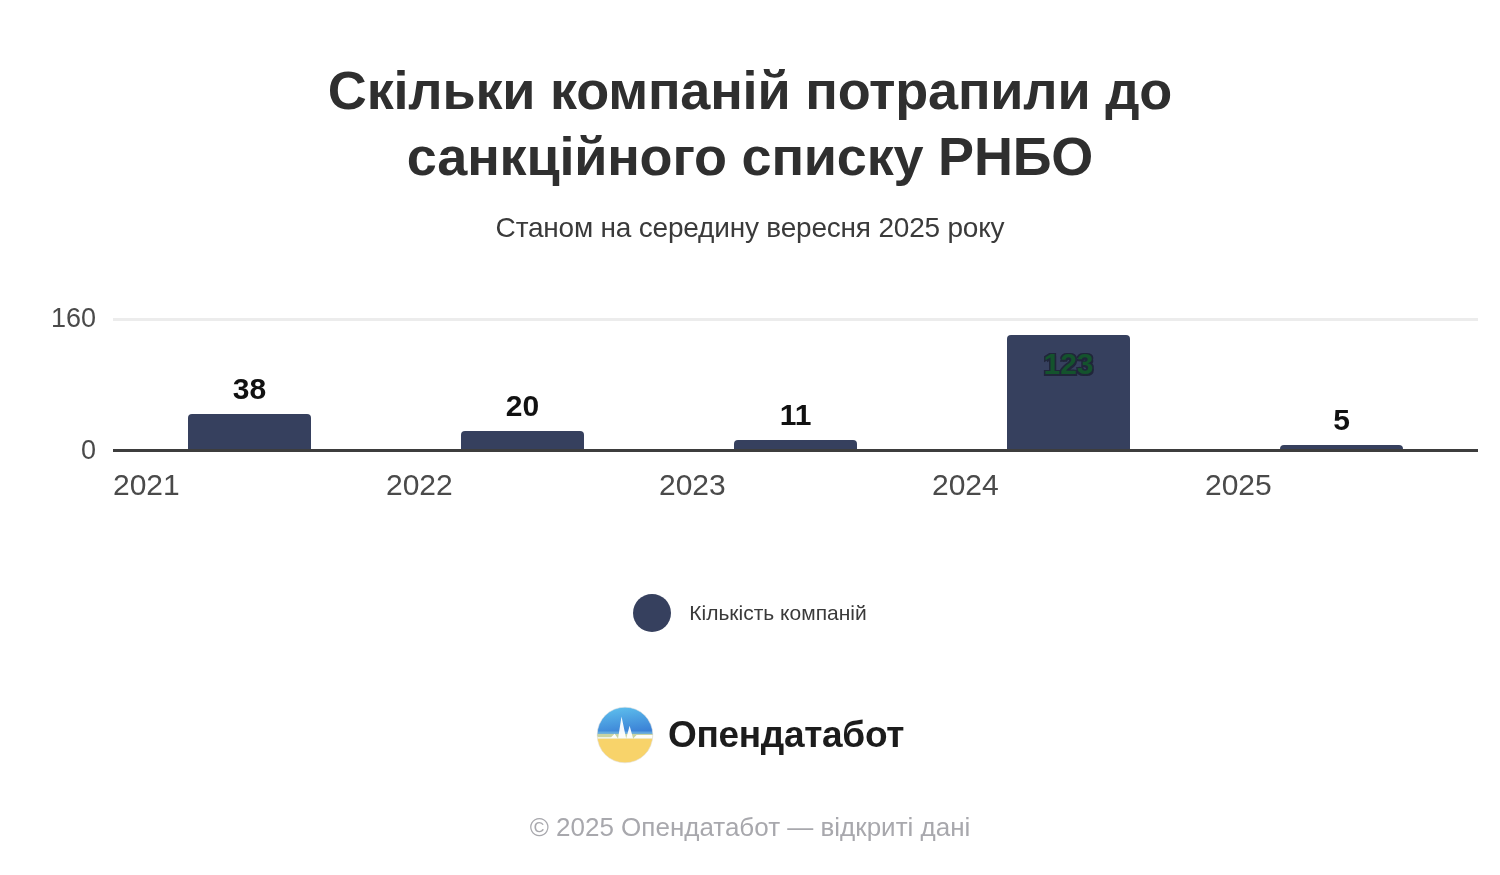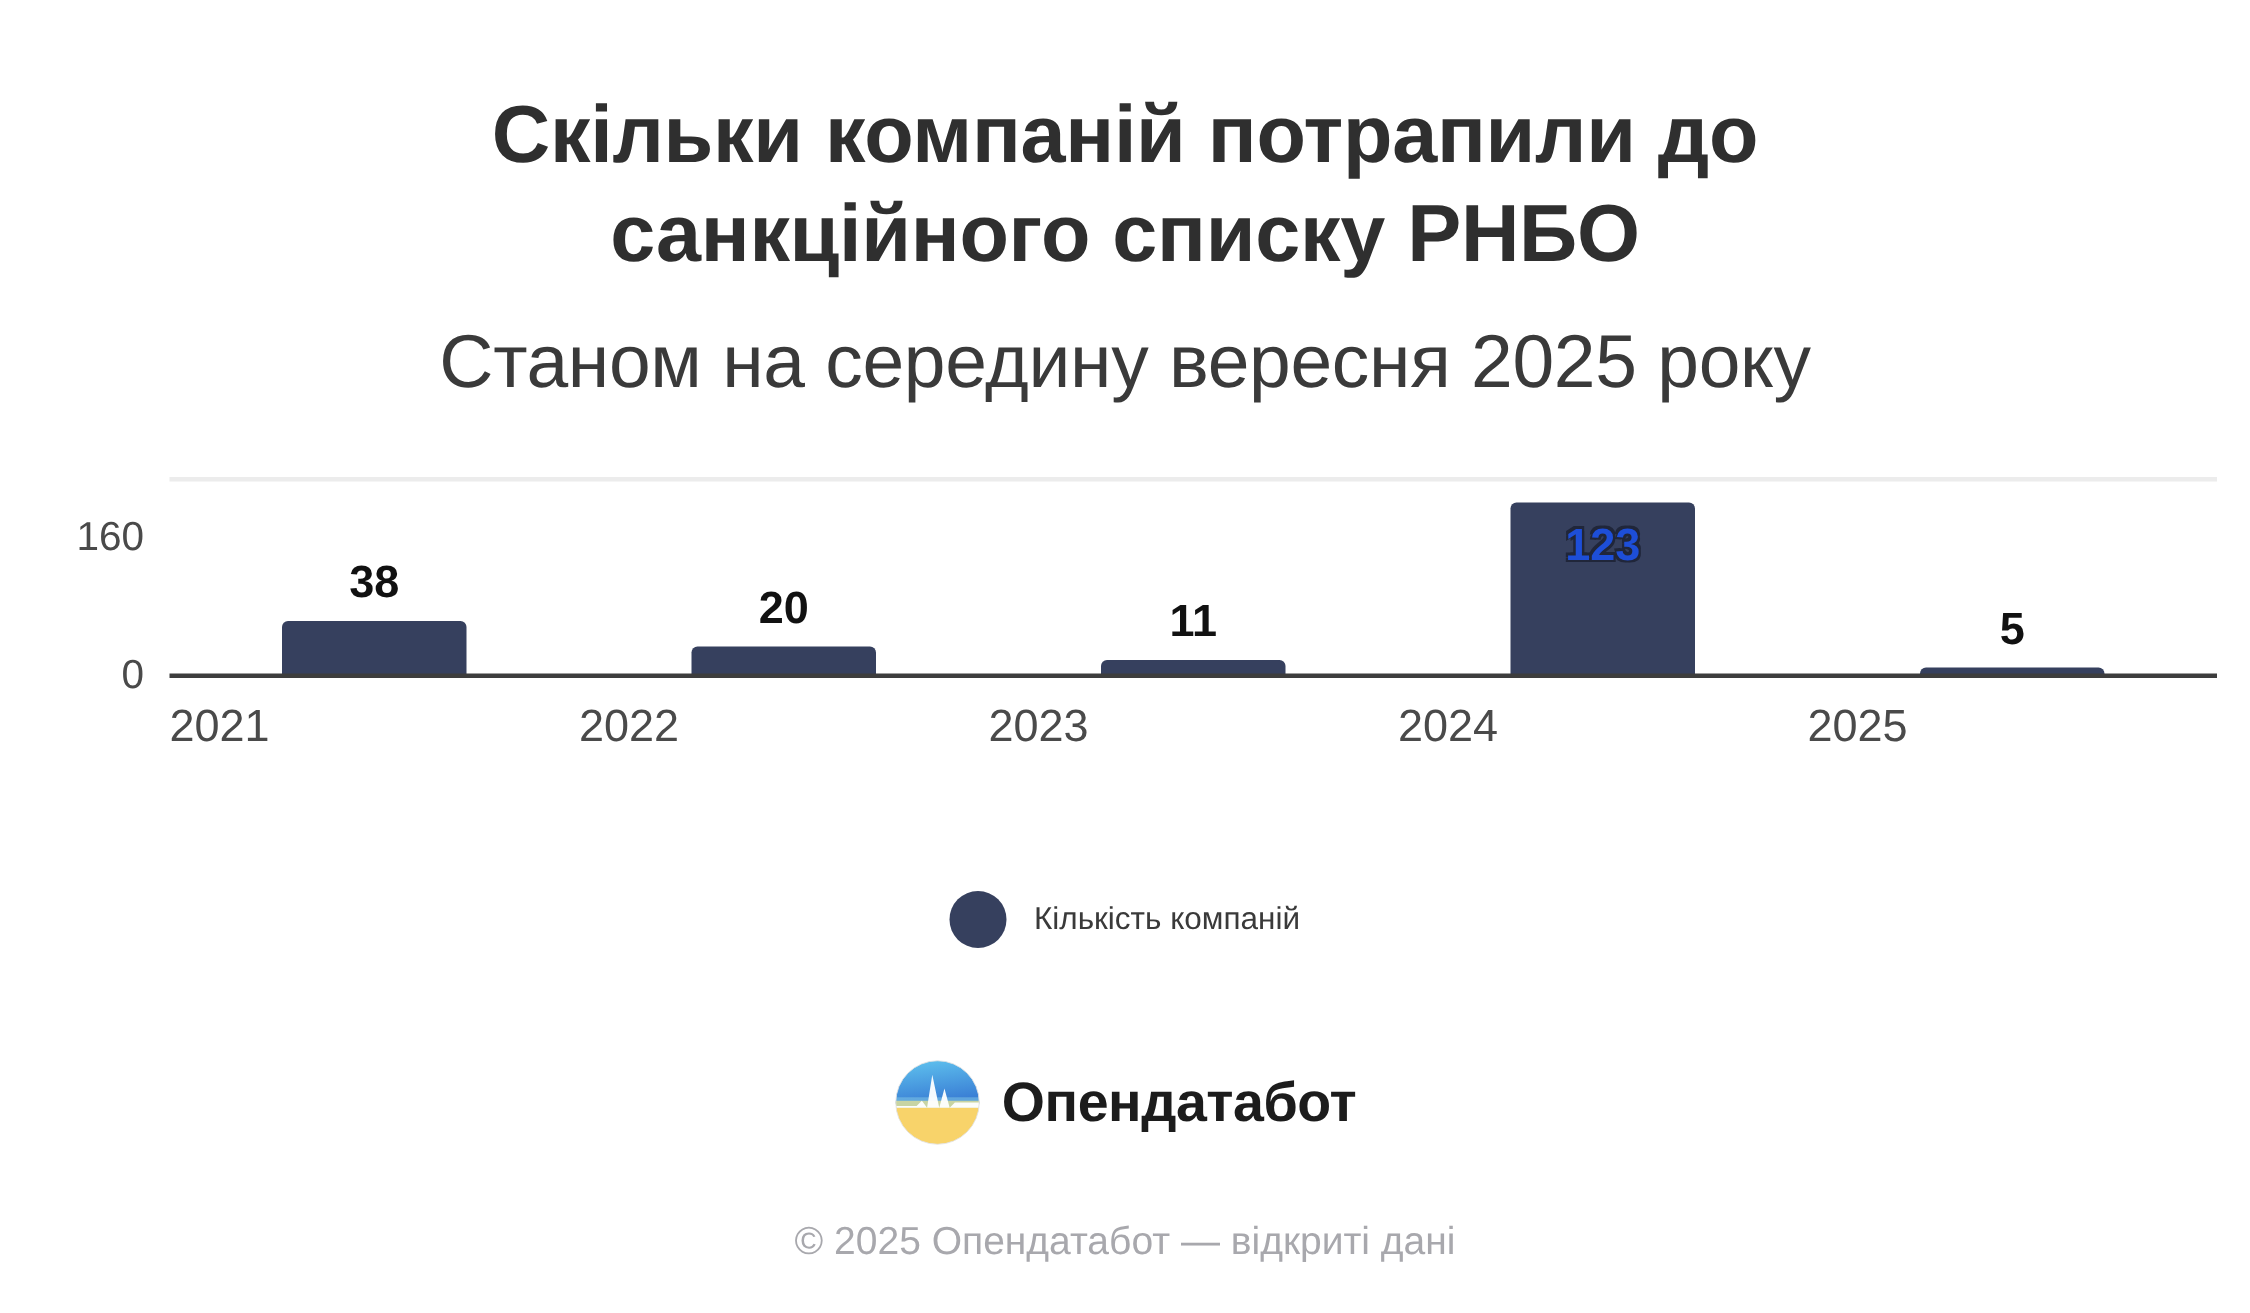--- a/index.html
+++ b/index.html
@@ -32,21 +32,21 @@
   .chart-title {
     font-size: 54px;
     font-weight: bold;
     color: #2f2f2f;
     line-height: 1.22;
     letter-spacing: -0.2px;
     margin: 0 auto;
     max-width: 1010px;
   }
   .chart-subtitle {
-    font-size: 50px;
+    font-size: 28px;
     font-weight: normal;
     color: #3a3a3a;
     margin-top: 22px;
     letter-spacing: -0.2px;
   }
 
   
   .plot-area {
     position: absolute;
     left: 0;
@@ -64,21 +64,21 @@
   }
   .y-label {
     position: absolute;
     right: 0;
     width: 96px;
     text-align: right;
     font-size: 27px;
     color: #4a4a4a;
     transform: translateY(-50%);
   }
-  .y-label.top { top: 18px; margin-top: 40px; }
+  .y-label.top { top: 18px; }
   .y-label.zero { top: 150px; }
 
   .gridline {
     position: absolute;
     left: 113px;
     right: 22px;
     top: 18px;
     height: 3px;
     background: #ececec;
   }
@@ -124,21 +124,21 @@
   }
   .bar-value.outside {
     color: #111111;
     text-shadow:
       -1.5px -1.5px 0 #ffffff,
        1.5px -1.5px 0 #ffffff,
       -1.5px  1.5px 0 #ffffff,
        1.5px  1.5px 0 #ffffff;
   }
   .bar-value.inside {
-    color: #1d4ed8;
+    color: #14532d;
     text-shadow:
       -1.5px -1.5px 0 #20263a,
        1.5px -1.5px 0 #20263a,
       -1.5px  1.5px 0 #20263a,
        1.5px  1.5px 0 #20263a;
   }
 
   .x-axis-labels {
     position: absolute;
     left: 113px;

